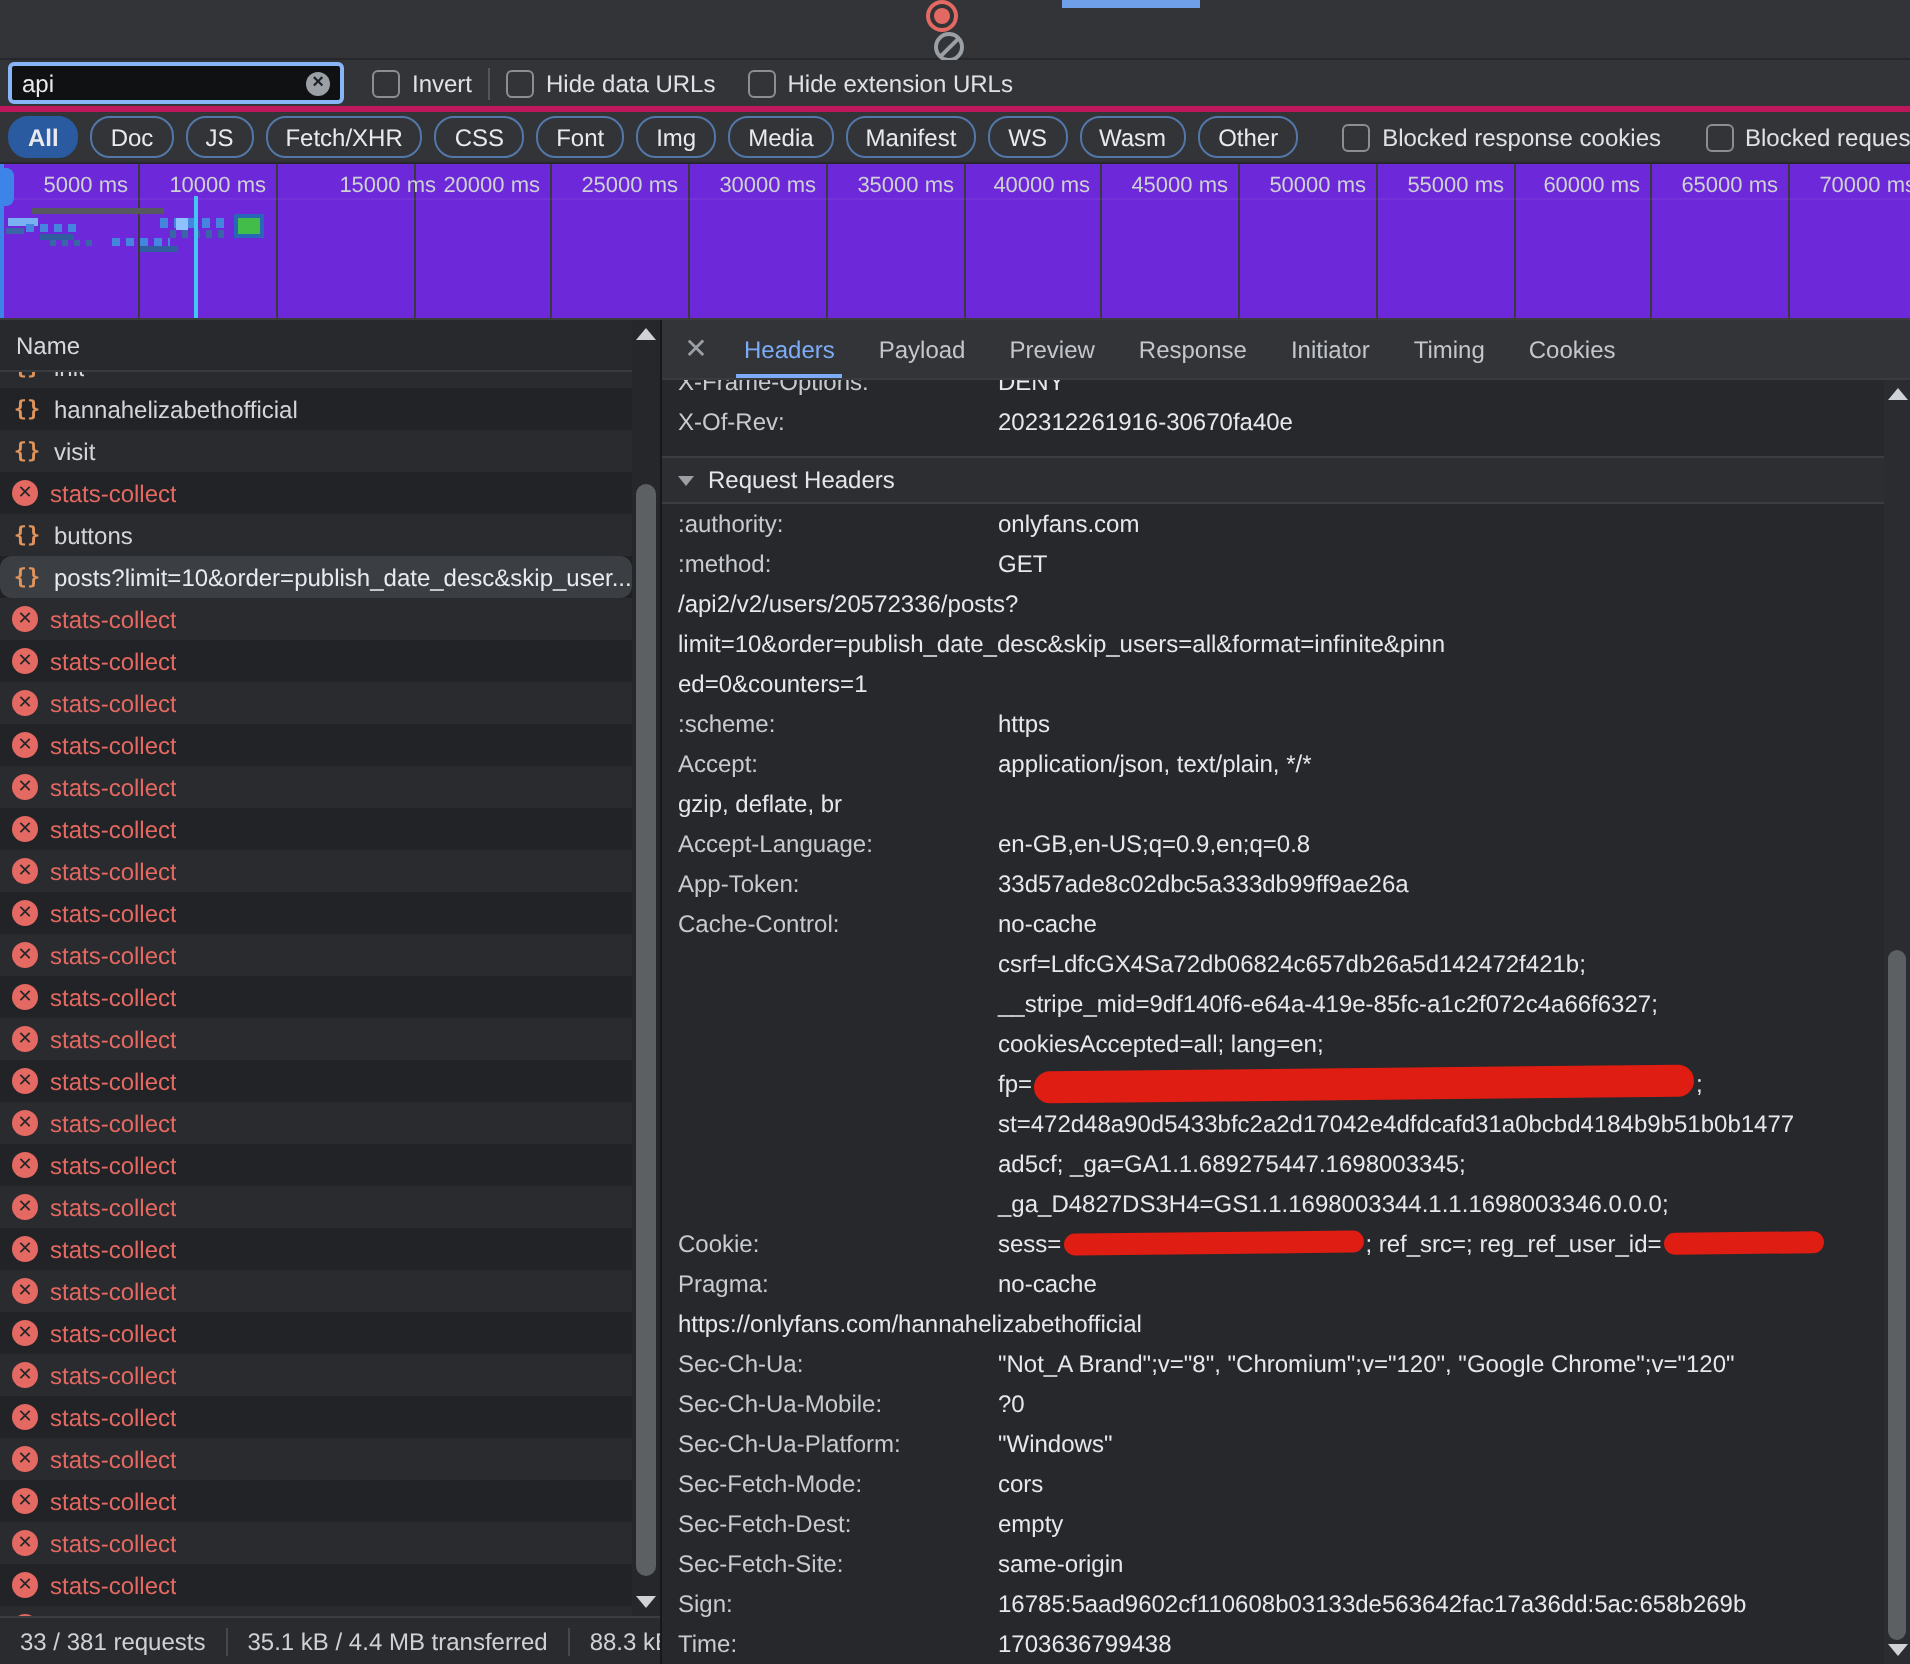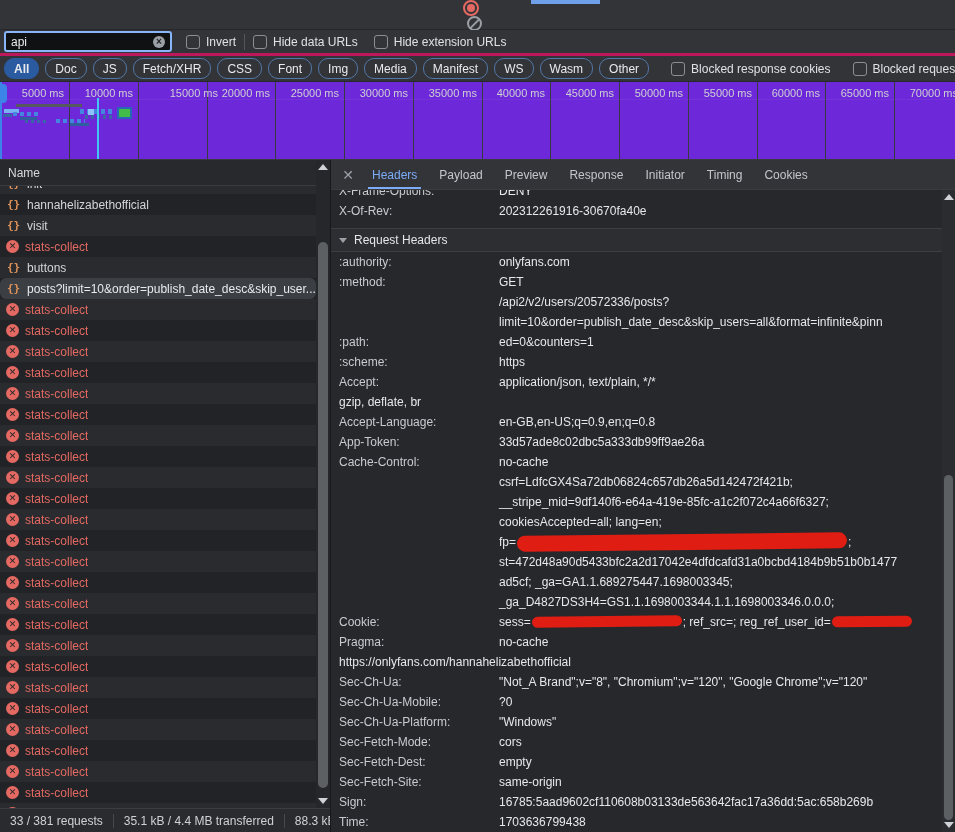--- a/index.html
+++ b/index.html
@@ -429,21 +429,20 @@
               <div class="kv-line"><span>onlyfans.com</span></div>
             </div>
           </div>
           <div class="kv-row">
             <div class="kv-name">:method:</div>
             <div class="kv-value">
               <div class="kv-line"><span>GET</span></div>
             </div>
           </div>
           <div class="kv-row">
-            <div class="kv-name">:path:</div>
             <div class="kv-value">
               <div class="kv-line"><span>/api2/v2/users/20572336/posts?</span></div>
               <div class="kv-line"><span>limit=10&amp;order=publish_date_desc&amp;skip_users=all&amp;format=infinite&amp;pinn</span></div>
               <div class="kv-line"><span>ed=0&amp;counters=1</span></div>
             </div>
           </div>
           <div class="kv-row">
             <div class="kv-name">:scheme:</div>
             <div class="kv-value">
               <div class="kv-line"><span>https</span></div>

